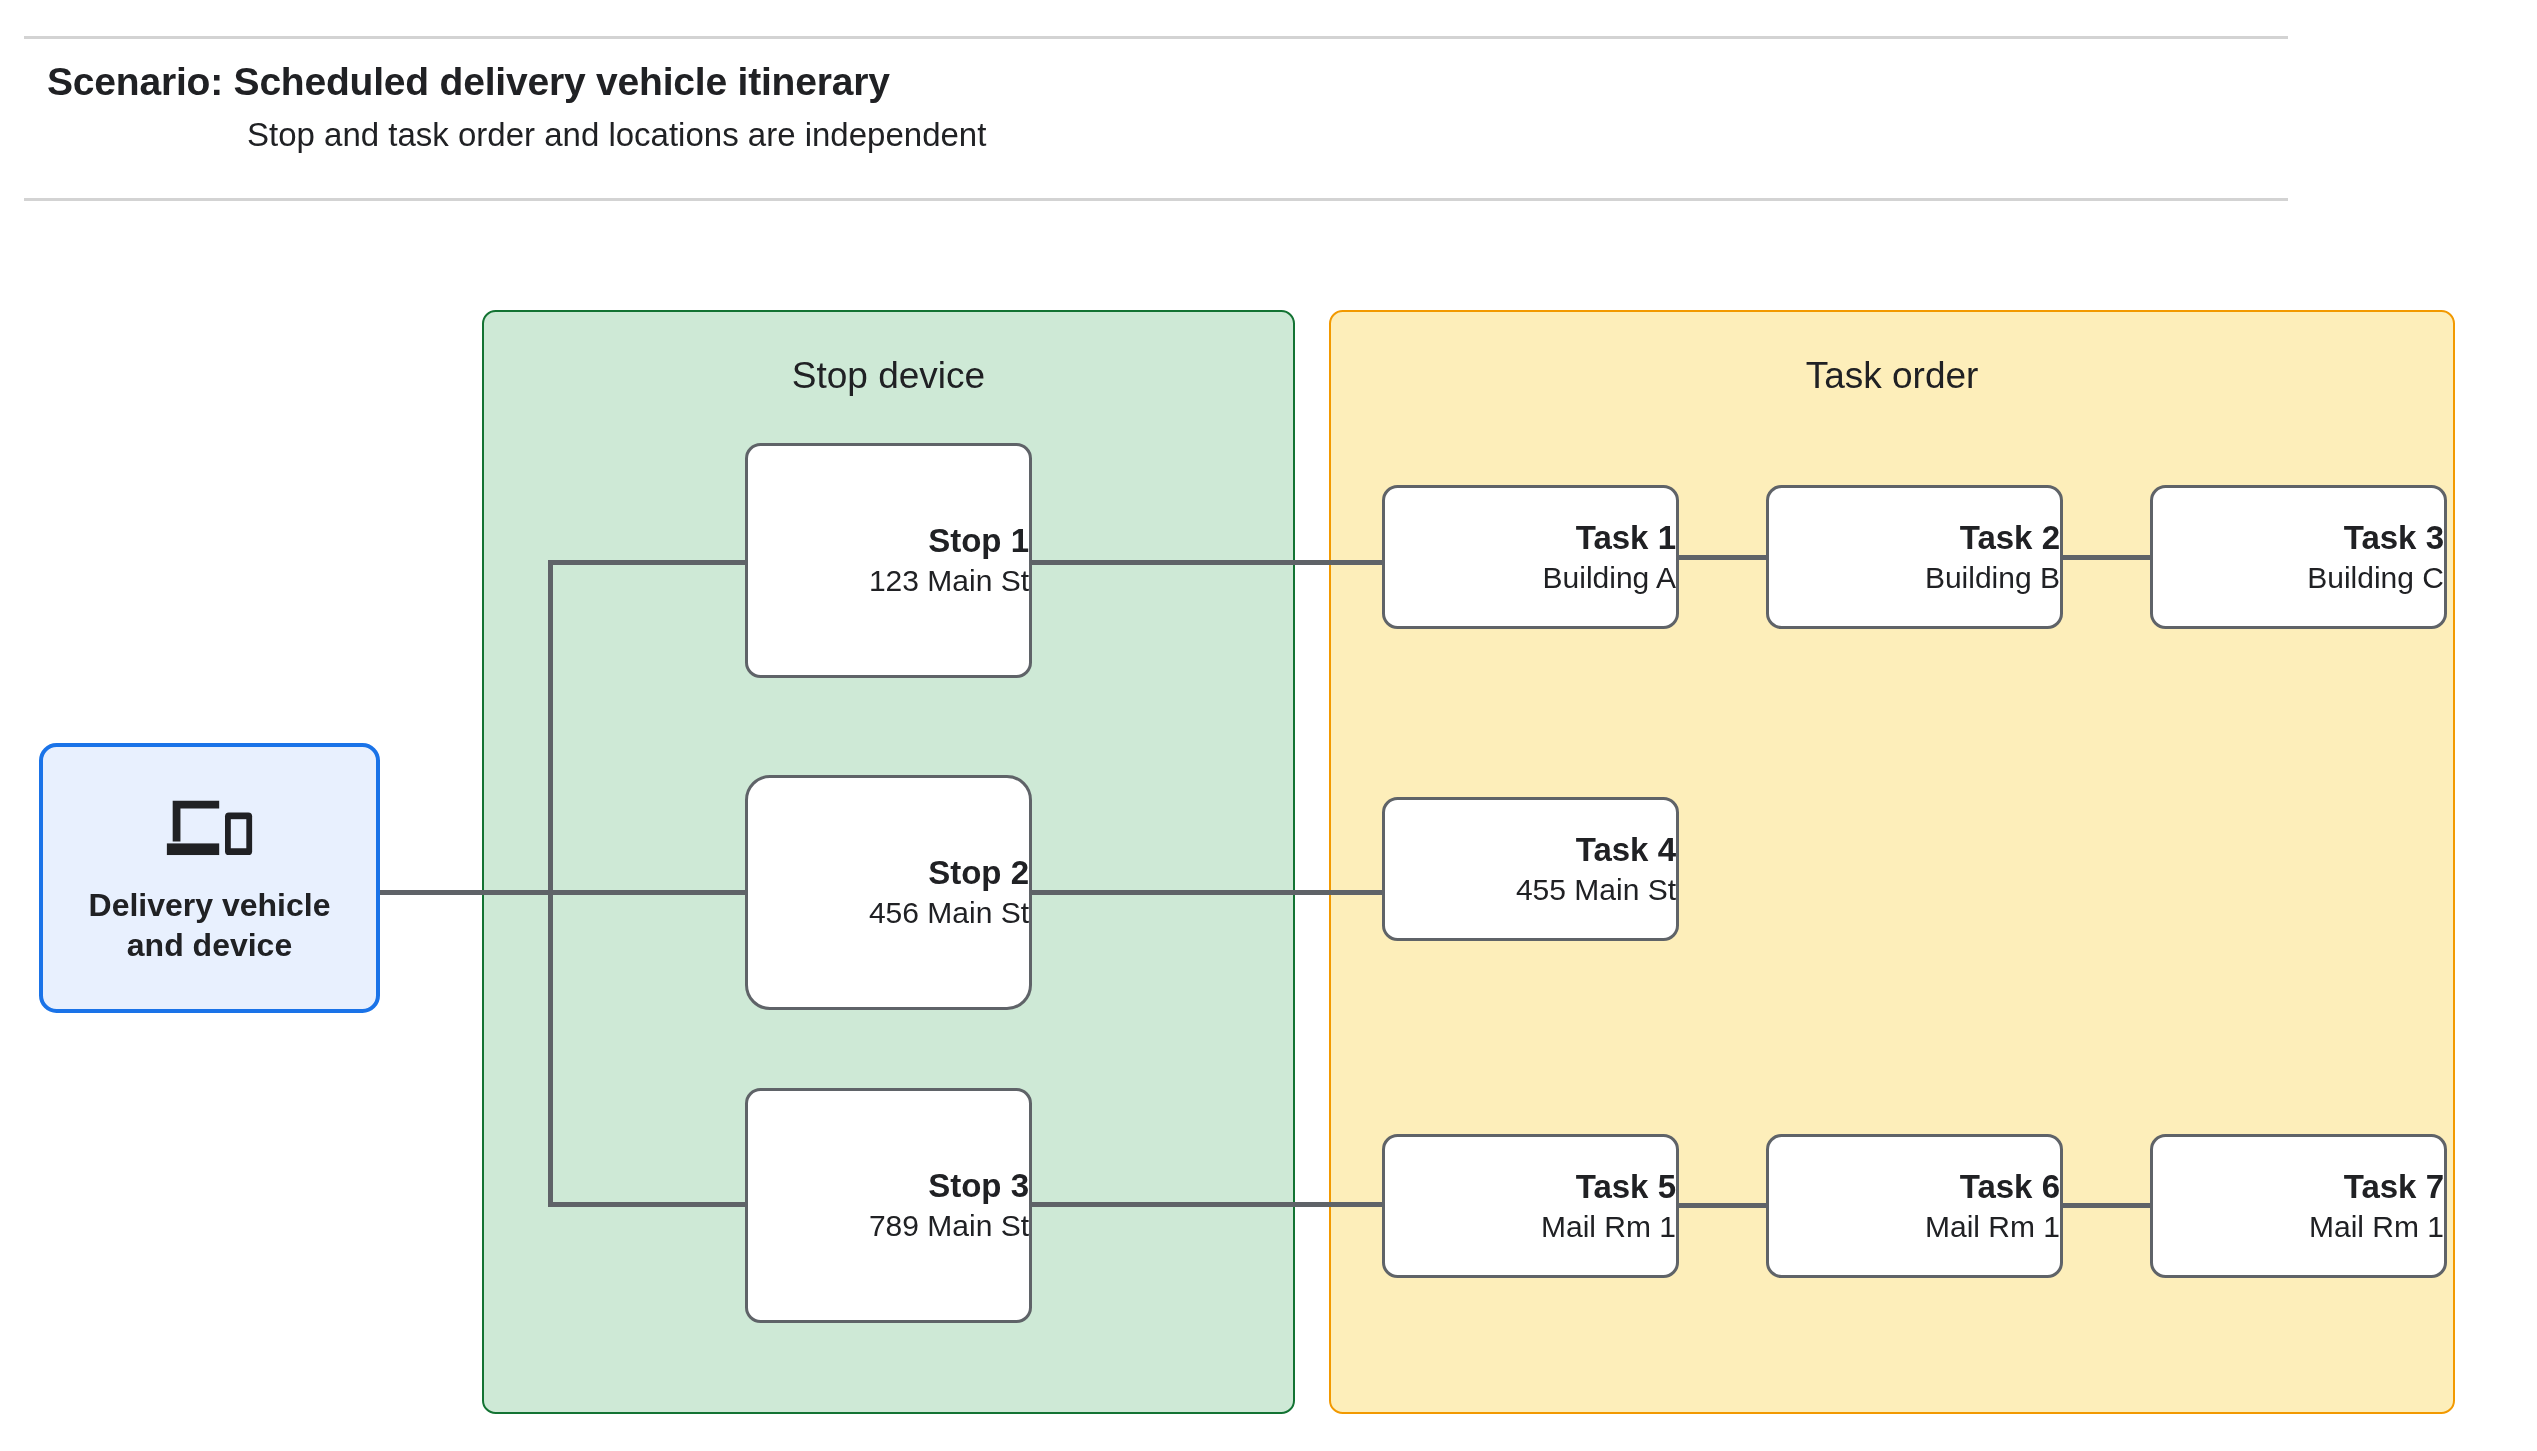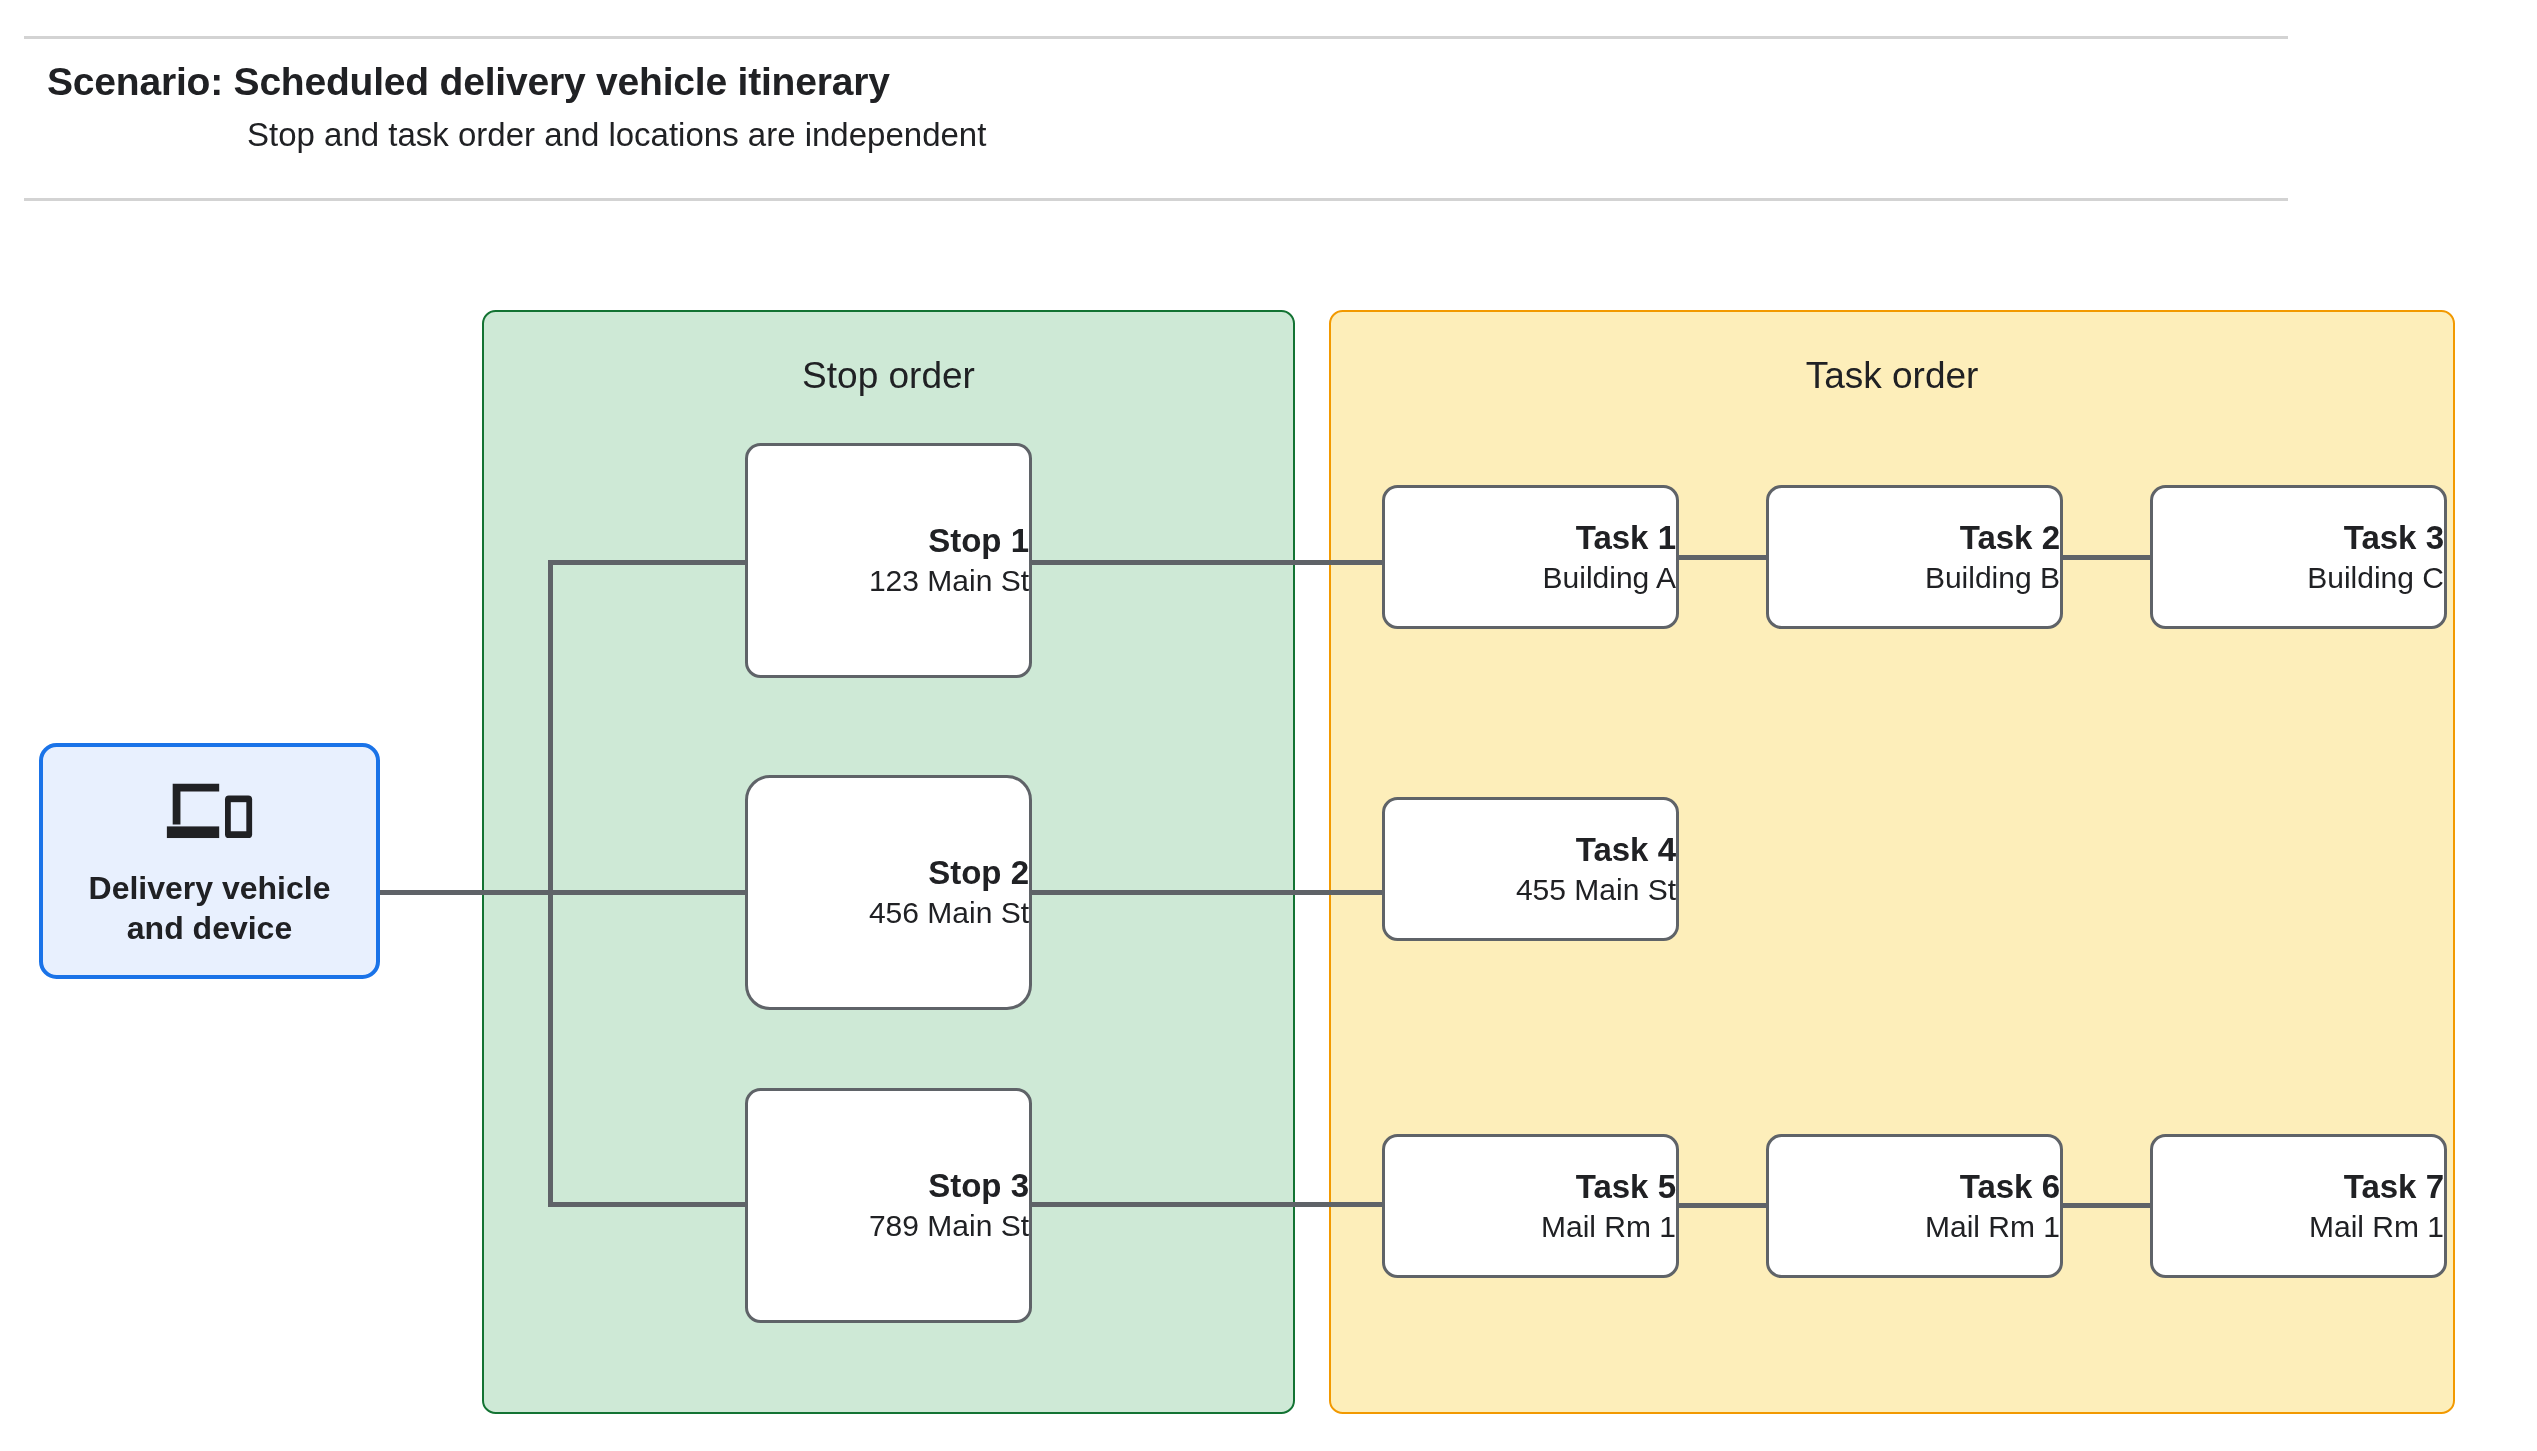--- a/index.html
+++ b/index.html
@@ -126,21 +126,21 @@
   .task-row-0 { top: 485px; }
   .task-row-1 { top: 797px; }
   .task-row-2 { top: 1134px; padding-left: 9px; }
 
   
   #device-box {
     position: absolute;
     left: 39px;
     top: 743px;
     width: 341px;
-    height: 236px;
+    height: 270px;
     box-sizing: border-box;
     background: #e8f0fe;
     border: 4.8px solid #1a73e8;
     border-radius: 17.5px;
     display: flex;
     flex-direction: column;
     align-items: center;
     justify-content: center;
     z-index: 5;
   }
@@ -216,21 +216,21 @@
 
     <rect x="70" y="29" width="16" height="30" fill="#e8f0fe"></rect>
   </svg>
   <div id="device-label">
     <div>Delivery vehicle</div>
     <div>and device</div>
   </div>
 </div>
 
 <div class="panel" id="stop-panel">
-  <div class="panel-title">Stop order</div>
+  <div class="panel-title">Stop device</div>
 </div>
 
 <div class="node stop-node" id="stop-node-0">
   <div class="node-title">Stop 1</div>
   <div class="node-sub">123 Main St</div>
 </div>
 <div class="node stop-node" id="stop-node-1">
   <div class="node-title">Stop 2</div>
   <div class="node-sub">456 Main St</div>
 </div>

